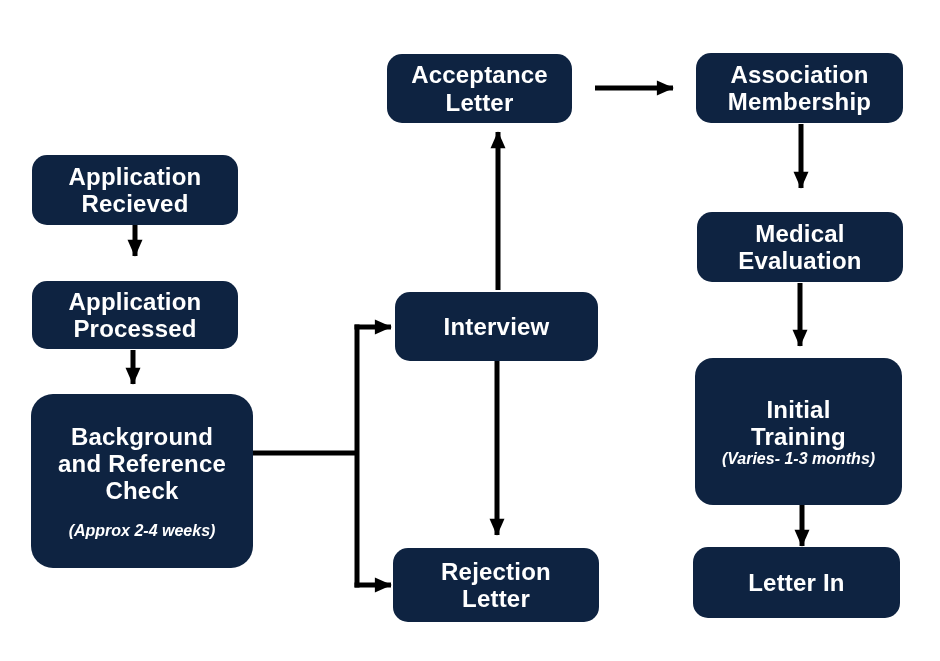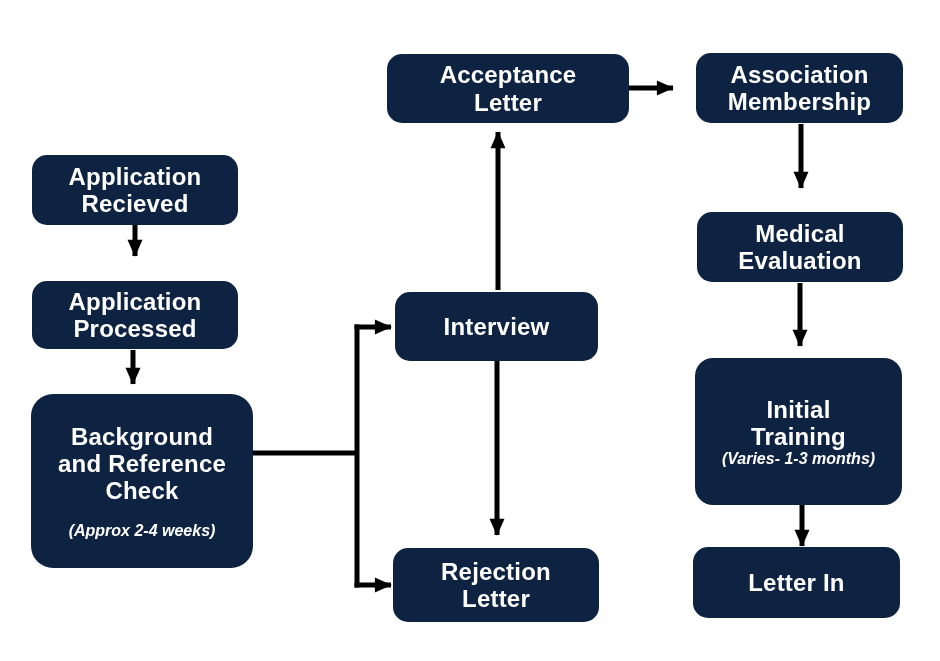--- a/index.html
+++ b/index.html
@@ -85,21 +85,21 @@
 Processed</span>
   </div>
 
   <div class="node big" style="left: 31px; top: 394px; width: 222px; height: 174px; background-color: rgb(14, 35, 65);">
     <span class="label">Background
 and Reference
 Check</span>
     <span class="note gap-lg">(Approx 2-4 weeks)</span>
   </div>
 
-  <div class="node" style="left: 387px; top: 54px; width: 242px; height: 69px; background-color: rgb(14, 35, 65);">
+  <div class="node" style="left: 387px; top: 54px; width: 185px; height: 69px; background-color: rgb(14, 35, 65);">
     <span class="label">Acceptance
 Letter</span>
   </div>
 
   <div class="node" style="left: 395px; top: 292px; width: 203px; height: 69px; background-color: rgb(14, 35, 65);">
     <span class="label">Interview</span>
   </div>
 
   <div class="node" style="left: 393px; top: 548px; width: 206px; height: 74px; background-color: rgb(14, 35, 65);">
     <span class="label">Rejection

